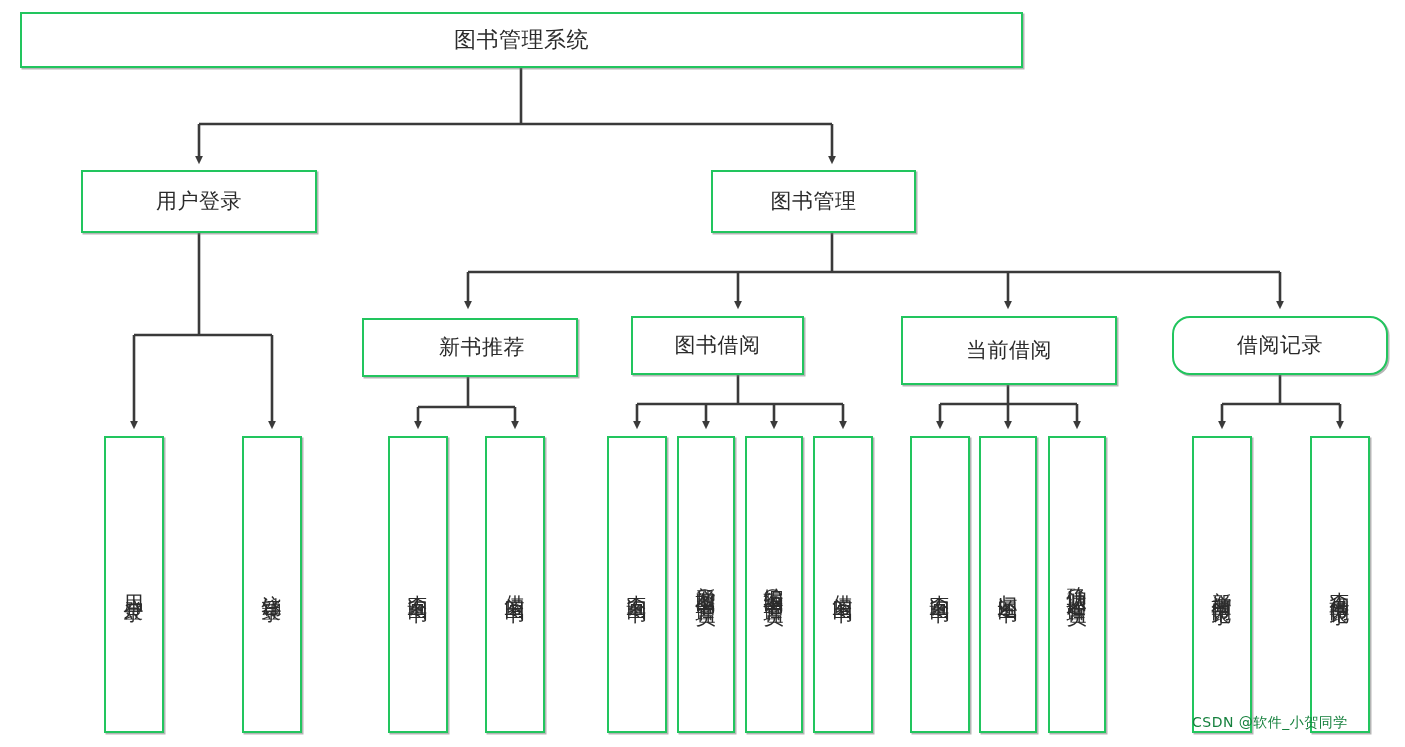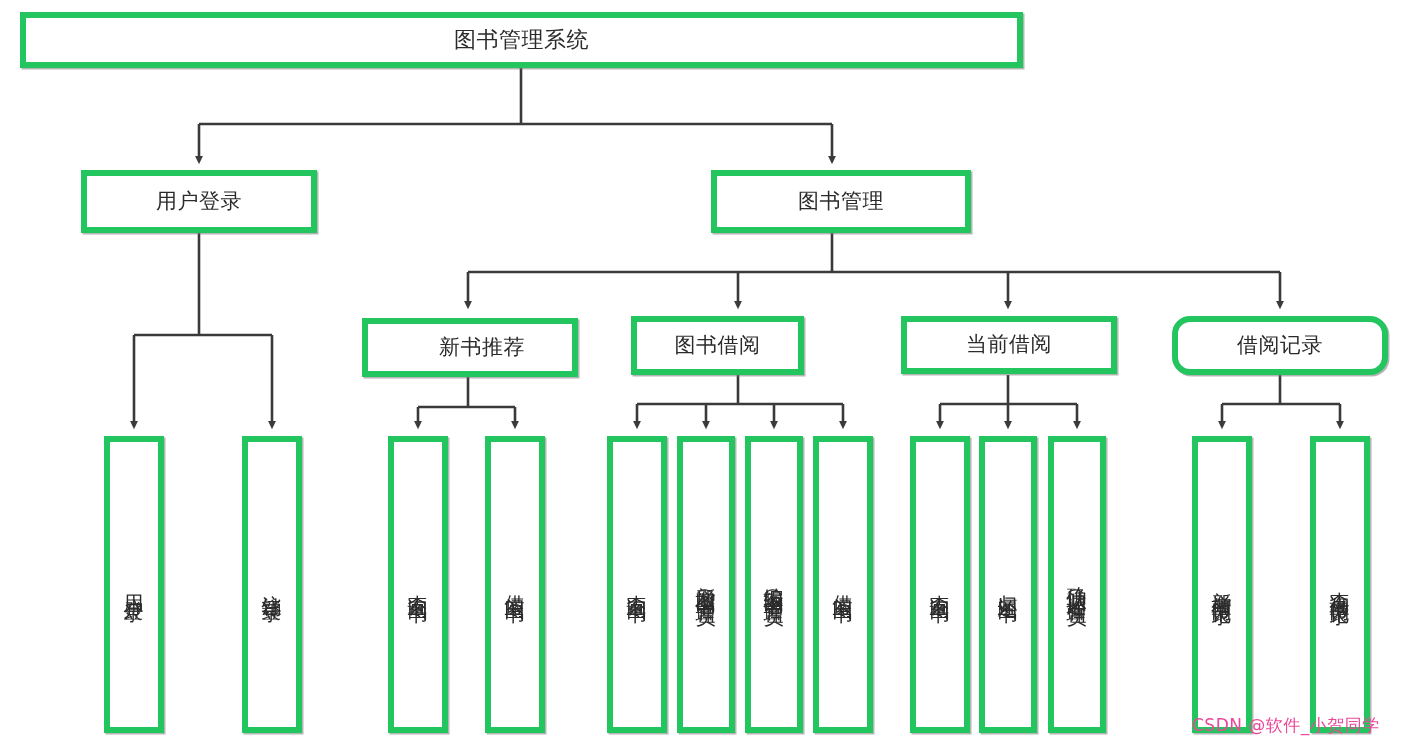--- a/index.html
+++ b/index.html
@@ -23,21 +23,21 @@
     left: 0;
     top: 0;
     width: 1405px;
     height: 747px;
     pointer-events: none;
   }
   .node {
     position: absolute;
     box-sizing: border-box;
     background: #ffffff;
-    border: 6px solid #22c55e;
+    border: 2px solid #22c55e;
     box-shadow: 1.5px 1.5px 0 rgba(120,120,120,0.55);
     display: flex;
     align-items: center;
     justify-content: center;
     color: #2b2b2b;
   }
   .node-label {
     display: block;
     text-align: center;
     line-height: 1.12;
@@ -63,22 +63,22 @@
     text-orientation: upright;
     font-size: 20px;
     line-height: 1.0;
     letter-spacing: 3px;
     white-space: nowrap;
   }
   .watermark {
     position: absolute;
     left: 1192px;
     top: 714px;
-    font-size: 17px;
-    color: #ec4899;
+    font-size: 14px;
+    color: #15803d;
     letter-spacing: 0.5px;
     white-space: nowrap;
     user-select: none;
   }
 </style>
 </head>
 <body>
 
 <div id="diagram-root">
 
@@ -136,33 +136,33 @@
   </svg>
 
   <div class="node horiz root" style="left:20px; top:12px; width:1003px; height:56px;">
     <span class="node-label">图书管理系统</span>
   </div>
 
   <div class="node horiz" style="left:81px; top:170px; width:236px; height:63px;">
     <span class="node-label">用户登录</span>
   </div>
 
-  <div class="node horiz" style="left:711px; top:170px; width:260px; height:63px;">
+  <div class="node horiz" style="left:711px; top:170px; width:205px; height:63px;">
     <span class="node-label">图书管理</span>
   </div>
 
   <div class="node horiz" style="left:362px; top:318px; width:216px; height:59px;padding-left:24px;">
     <span class="node-label">新书推荐</span>
   </div>
 
   <div class="node horiz" style="left:631px; top:316px; width:173px; height:59px;">
     <span class="node-label">图书借阅</span>
   </div>
 
-  <div class="node horiz" style="left:901px; top:316px; width:216px; height:58px;justify-content:center;">
+  <div class="node horiz" style="left:901px; top:316px; width:216px; height:69px;justify-content:center;">
     <span class="node-label">当前借阅</span>
   </div>
 
   <div class="node horiz" style="left:1172px; top:316px; width:216px; height:59px;border-radius:18px;">
     <span class="node-label">借阅记录</span>
   </div>
 
   <div class="node vert" style="left:104px; top:436px; width:60px; height:297px;">
     <span class="node-label">用户登录</span>
   </div>

